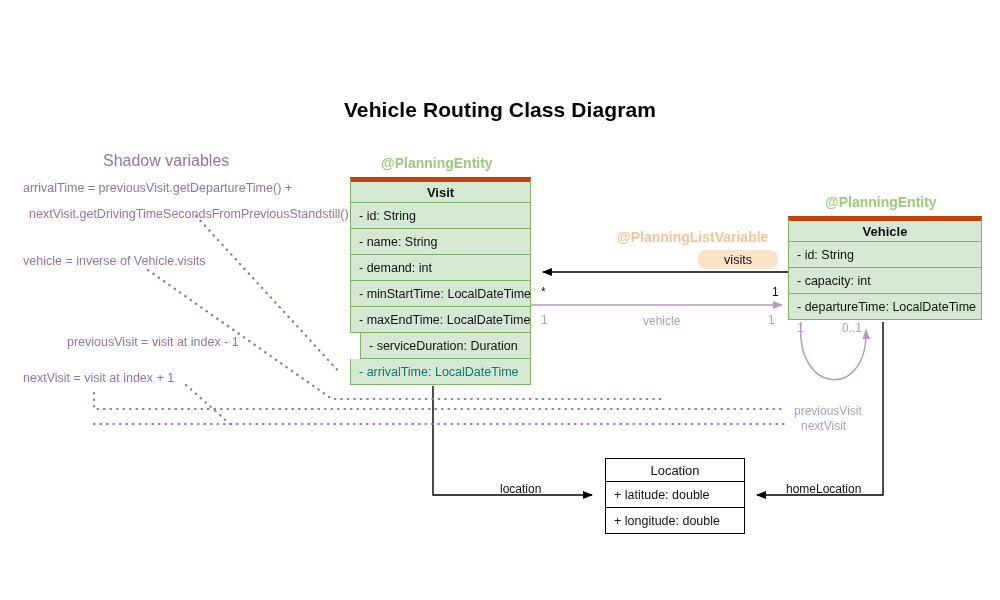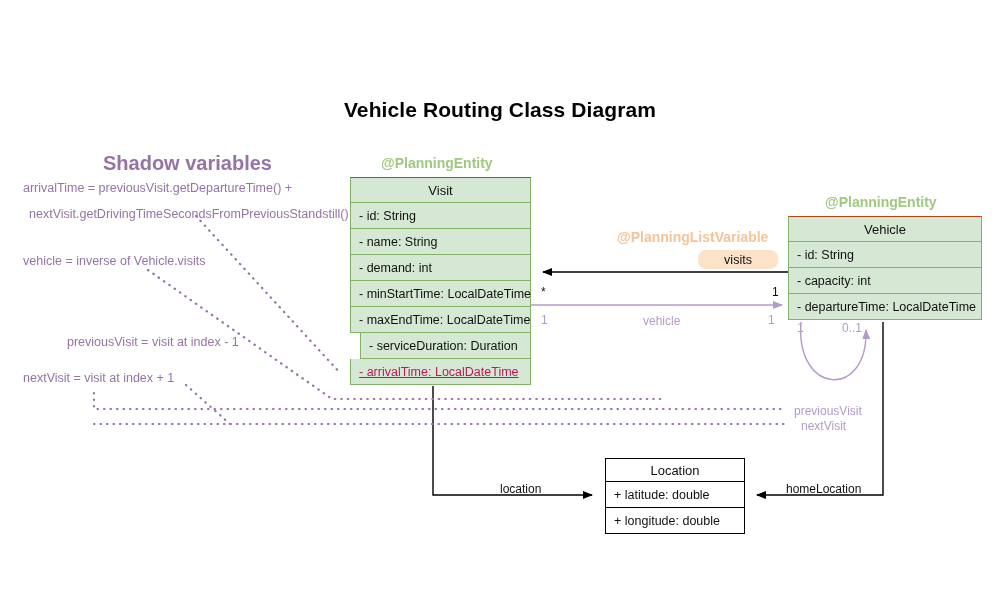--- a/index.html
+++ b/index.html
@@ -28,25 +28,26 @@
     border:1px solid #82b366;
     border-top:none;
     background:#d5e8d4;
     font-size:12.5px;
     color:#111;
     padding:0 8px;
     display:flex;align-items:center;
     white-space:nowrap;
   }
   .umlbox .row.head{
-    border-top:1px solid #c2410c;
+    border-top:5px solid #c2410c;
     justify-content:center;
     font-size:13px;
+    font-weight:bold;
   }
-  .umlbox .row.shadowrow{color:#be185d;text-decoration:underline;}
+  .umlbox .row.shadowrow{color:#0f766e;}
 
   .plainbox{position:absolute;box-sizing:border-box;}
   .plainbox .row{
     box-sizing:border-box;
     border:1px solid #000;
     border-top:none;
     background:#ffffff;
     font-size:12.5px;color:#111;
     padding:0 8px;
     display:flex;align-items:center;white-space:nowrap;
@@ -54,21 +55,21 @@
   .plainbox .row.head{border-top:1px solid #000;justify-content:center;font-size:13px;}
 
   
   .anno{
     position:absolute;white-space:nowrap;
     font-size:14px;font-weight:bold;color:#9ec97f;
   }
   .anno.orange{color:#f5c396;}
   .section-title{
     position:absolute;white-space:nowrap;
-    font-size:20px;font-weight:bold;color:#9673a6;
+    font-size:16px;font-weight:normal;color:#9673a6;
   }
   .shadowtext{
     position:absolute;white-space:nowrap;
     font-size:12.5px;color:#9673a6;
   }
   .badge{
     position:absolute;
     background:#fbe2c8;
     border-radius:8px;
     font-size:12.5px;color:#111;

